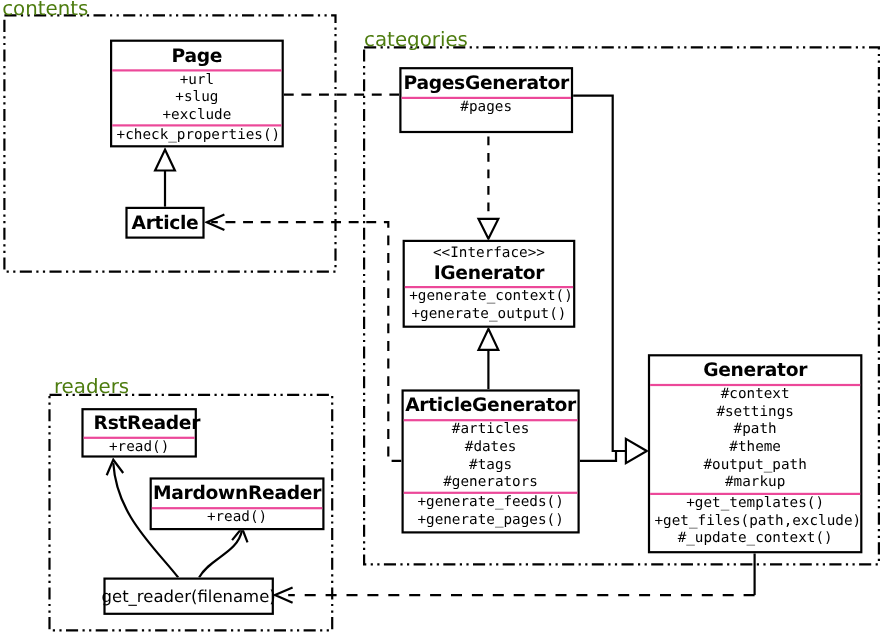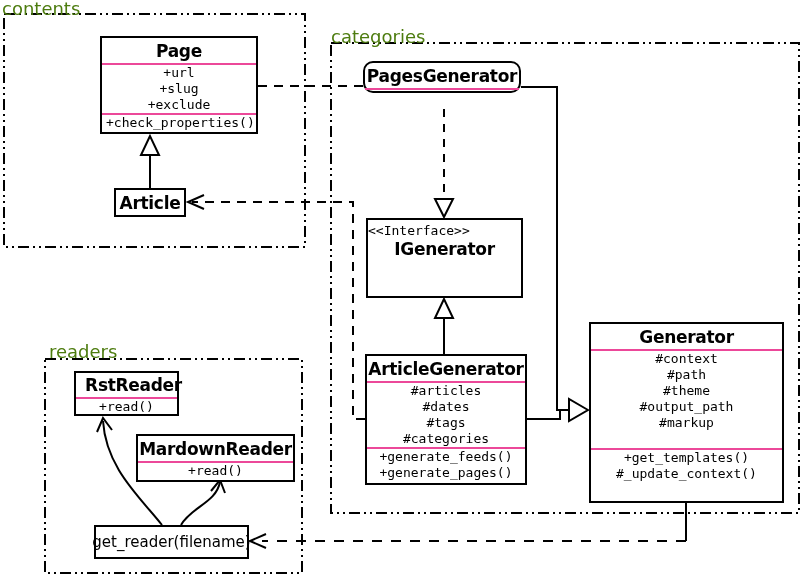--- a/index.html
+++ b/index.html
@@ -16,21 +16,21 @@
     position:absolute; background:#ffffff; border:2px solid #000000;
     box-sizing:border-box; z-index:2; display:flex; flex-direction:column;
   }
   .cls-title {
     font-weight:bold; font-size:17px; letter-spacing:-0.3px; text-align:center;
     display:flex; align-items:center; justify-content:center; white-space:nowrap;
     flex:0 0 auto;
   }
   .stereotype {
     font-family:"DejaVu Sans Mono", monospace; font-weight:normal; font-size:13px;
-    white-space:nowrap; padding-top:3px;
+    text-align:center; white-space:nowrap; padding-top:3px;
   }
   .sec {
     border-top:2px solid #ec4899; padding:0 4px 2px 4px; flex:1 1 auto;
     overflow:hidden;
     text-align:center;
   }
   .mono, .sec div {
     font-family:"DejaVu Sans Mono", monospace; font-size:13px; line-height:16px;
     white-space:pre;
   }
@@ -120,57 +120,63 @@
     </div>
     <div class="sec">
       <div>+check_properties()</div>
     </div>
   </div>
 
   <div class="cls" style="left:114px; top:188px; width:72px; height:29px;">
     <div class="cls-title" style="height:100%;">Article</div>
   </div>
 
-  <div class="cls" style="left:363px; top:61px; width:158px; height:32px;border-radius:10px;">
+  <div class="cls" style="left:363px; top:61px; width:158px; height:60px;">
     <div class="cls-title" style="height:25px;">PagesGenerator</div>
     <div class="sec">
       <div>#pages</div>
     </div>
   </div>
 
   <div class="cls" style="left:366px; top:218px; width:157px; height:80px;">
     <div class="stereotype">&lt;&lt;Interface&gt;&gt;</div>
     <div class="cls-title" style="height:22px;">IGenerator</div>
+    <div class="sec">
+      <div>+generate_context()</div>
+      <div>+generate_output()</div>
+    </div>
   </div>
 
   <div class="cls" style="left:365px; top:354px; width:162px; height:131px;">
     <div class="cls-title" style="height:25px;">ArticleGenerator</div>
     <div class="sec" style="flex:0 0 62px;">
       <div>#articles</div>
       <div>#dates</div>
       <div>#tags</div>
-      <div>#categories</div>
+      <div>#generators</div>
     </div>
     <div class="sec">
       <div>+generate_feeds()</div>
       <div>+generate_pages()</div>
     </div>
   </div>
 
   <div class="cls" style="left:589px; top:322px; width:195px; height:181px;">
     <div class="cls-title" style="height:25px;">Generator</div>
     <div class="sec" style="flex:0 0 95px;">
       <div>#context</div>
+      <div>#settings</div>
       <div>#path</div>
       <div>#theme</div>
       <div>#output_path</div>
       <div>#markup</div>
     </div>
     <div class="sec">
       <div>+get_templates()</div>
+      <div>+get_files(path,exclude)</div>
       <div>#_update_context()</div>
     </div>
   </div>
 
   <div class="cls" style="left:74px; top:371px; width:105px; height:45px;">
     <div class="cls-title" style="height:24px;margin-left:14px;">RstReader</div>
     <div class="sec">
       <div>+read()</div>
     </div>
   </div>

